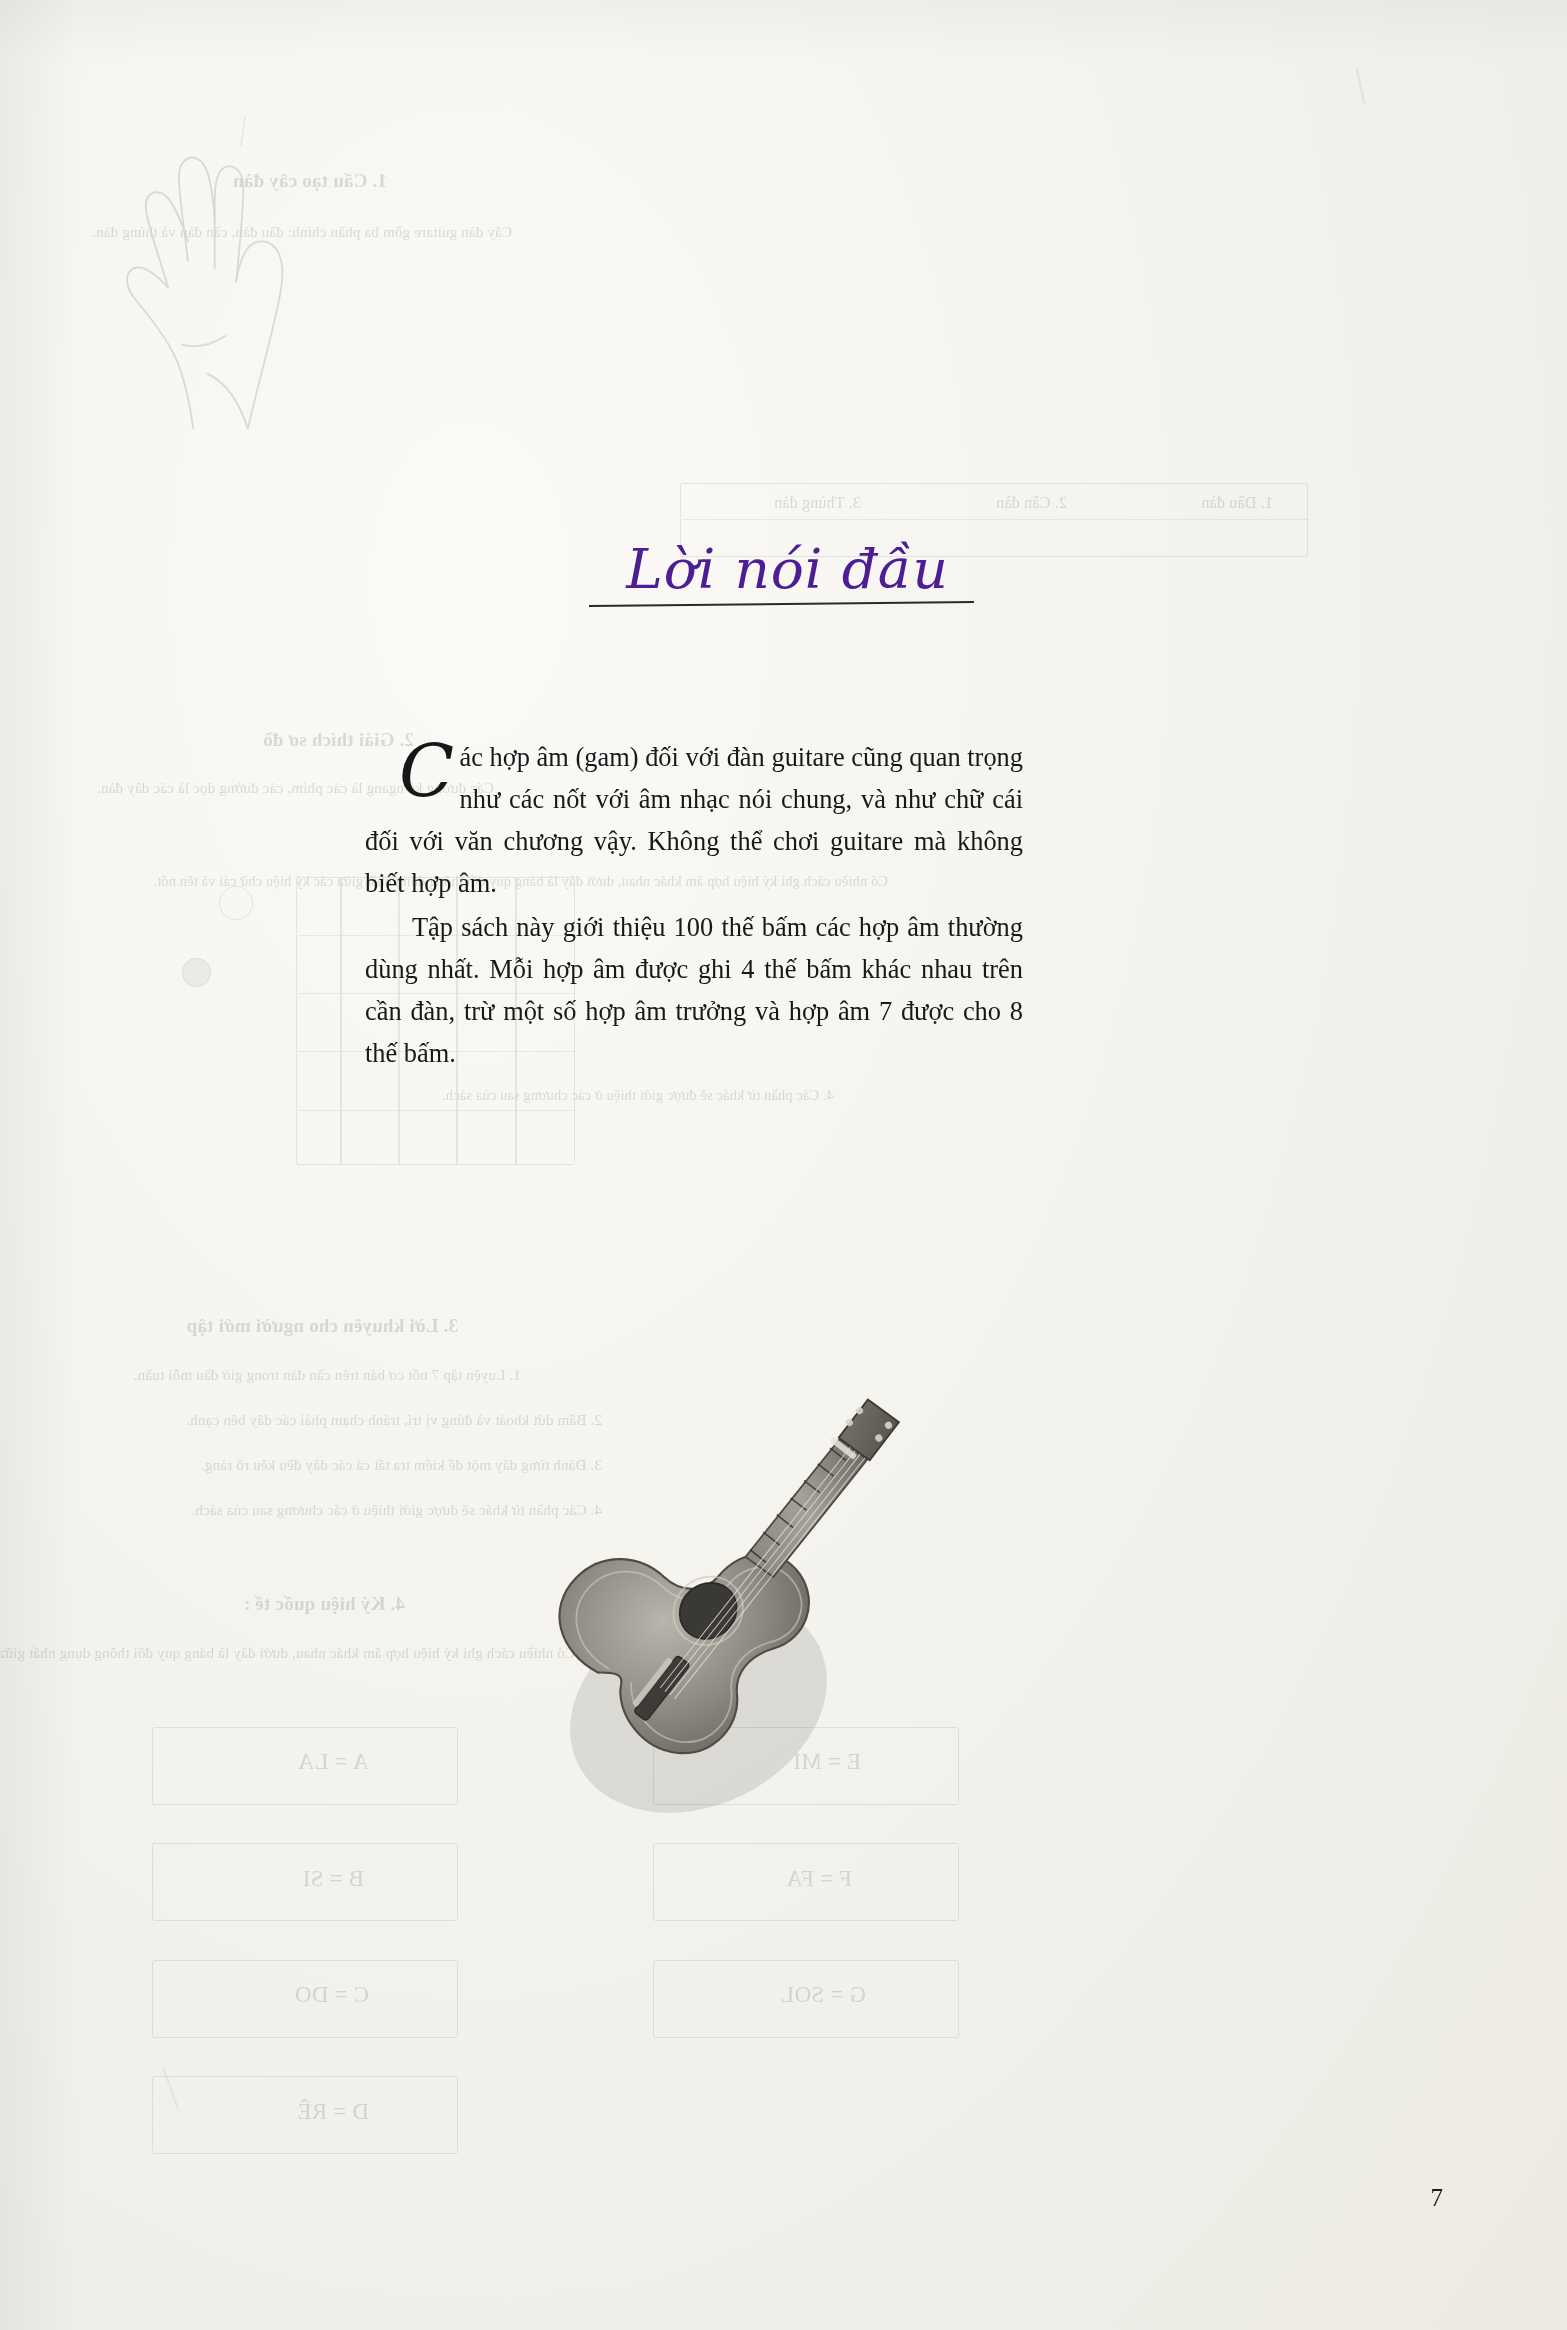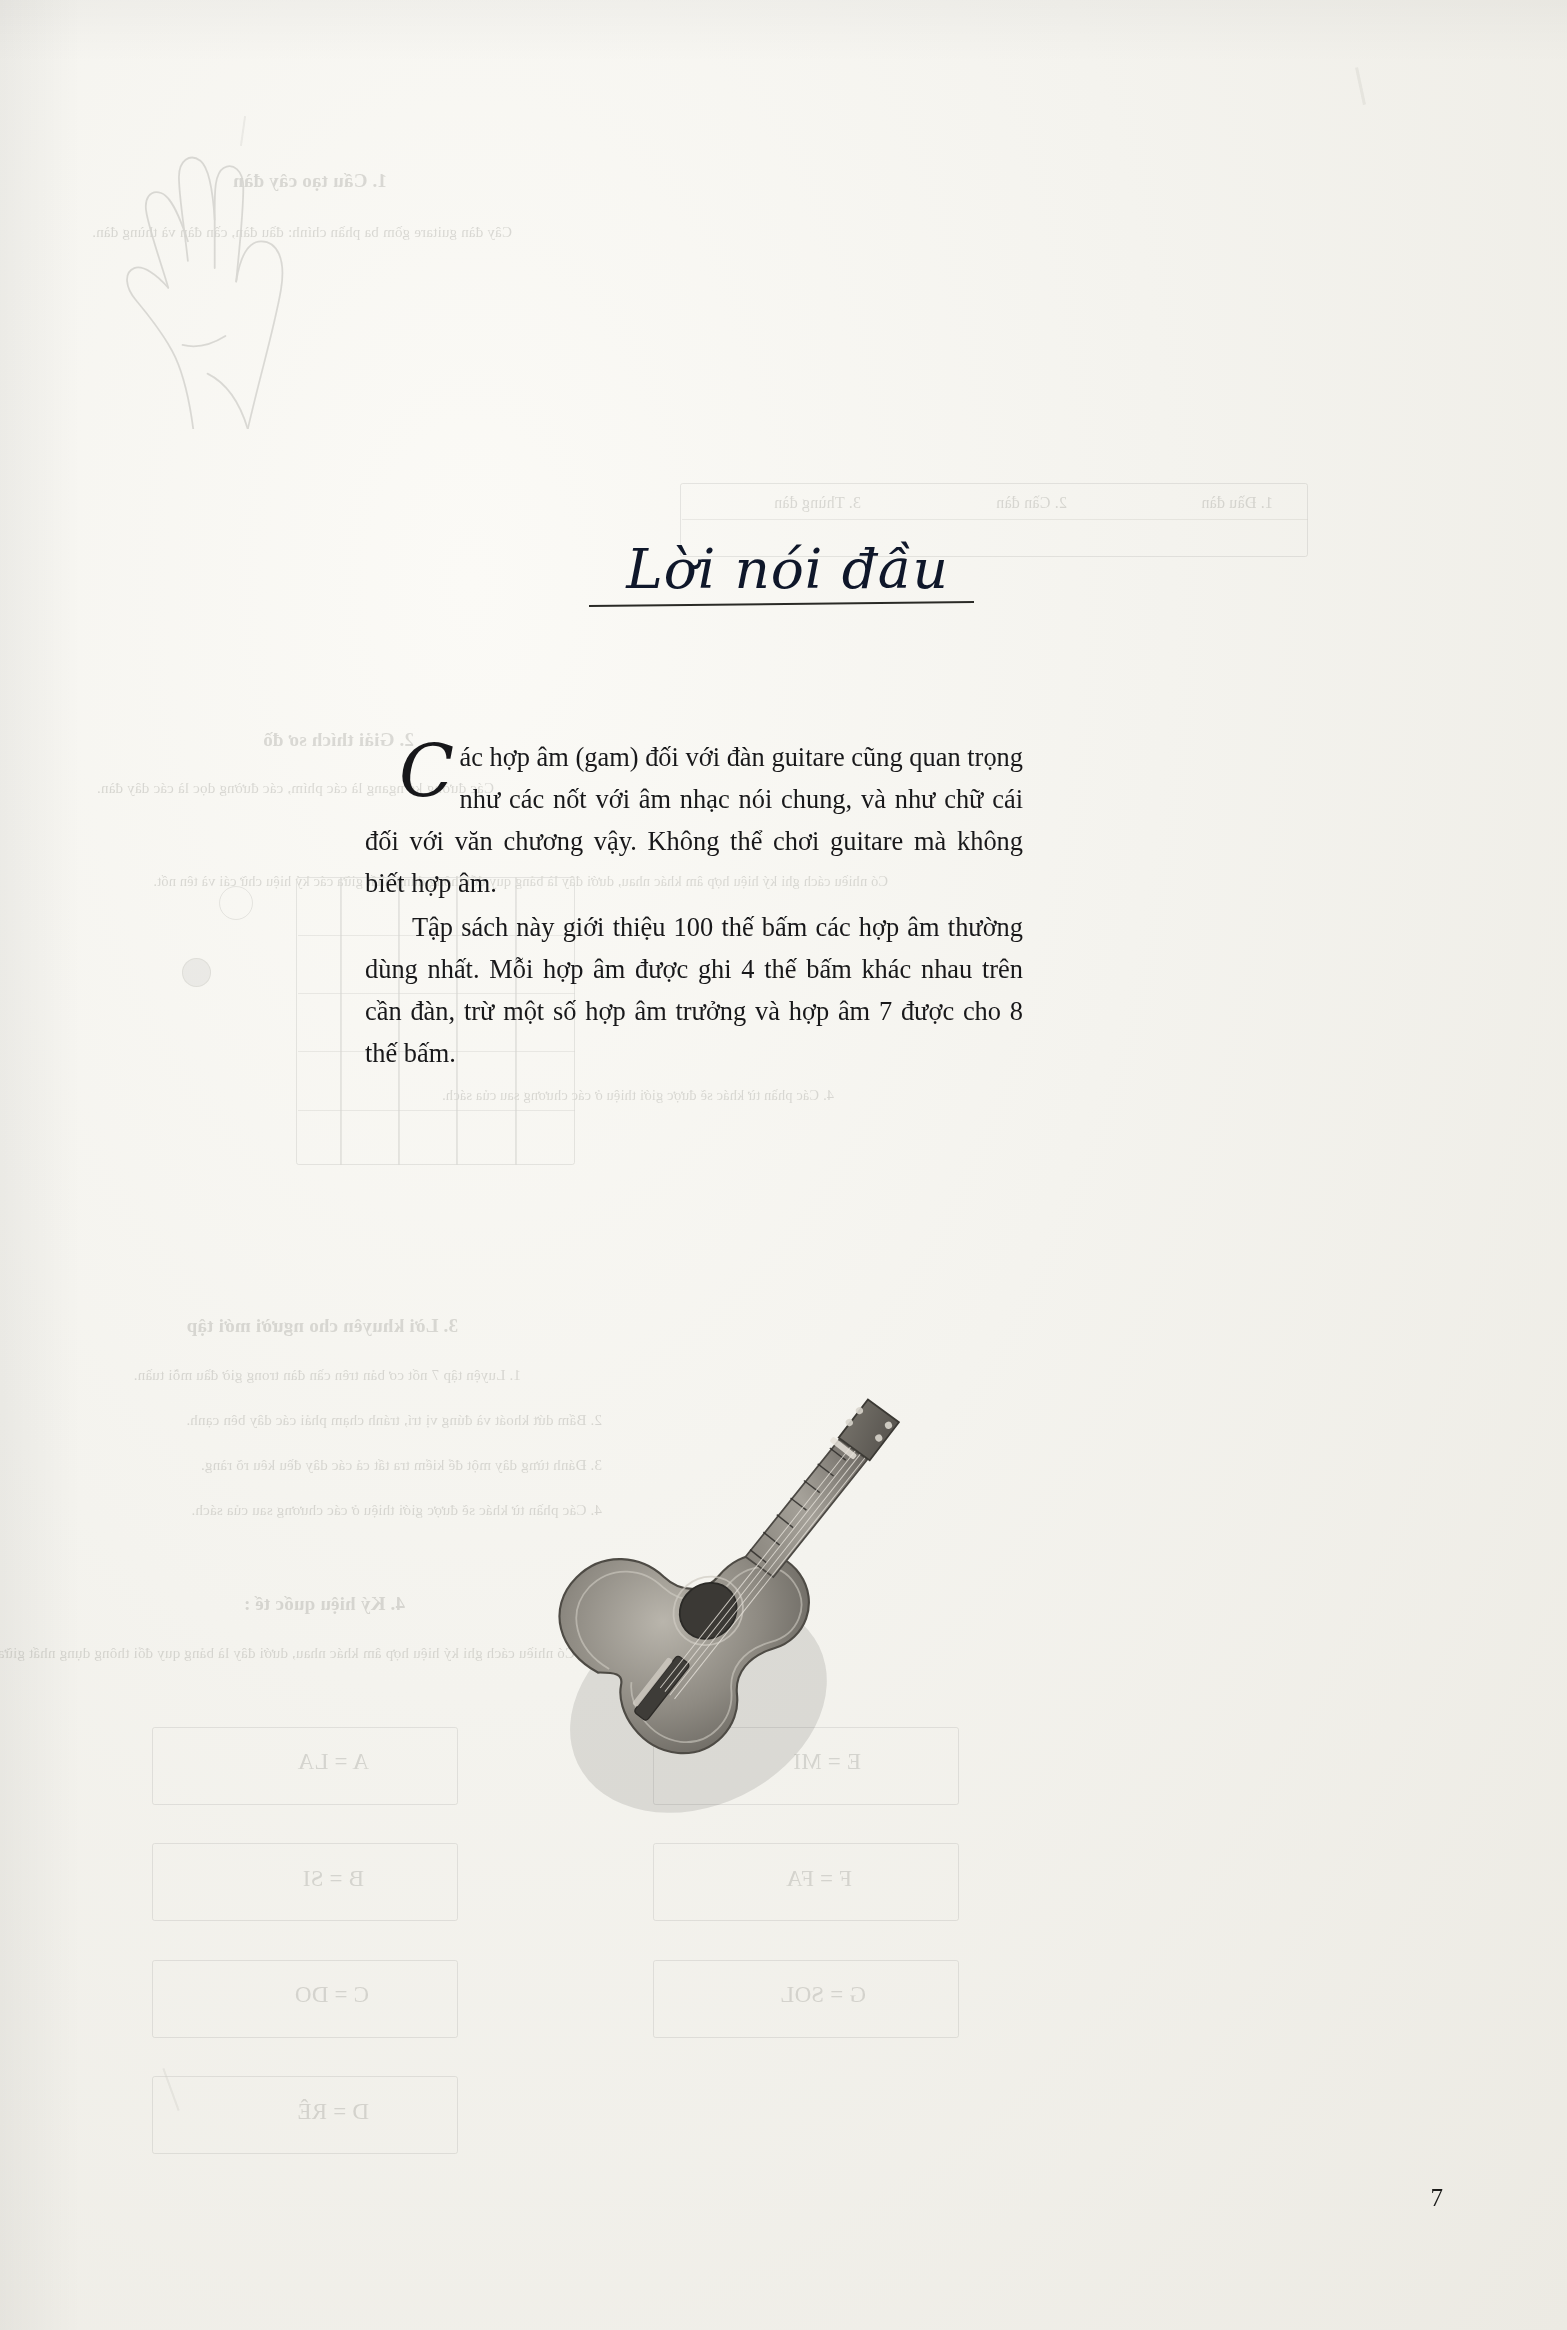--- a/index.html
+++ b/index.html
@@ -80,21 +80,21 @@
 
   #title {
     position: absolute;
     left: 555px;
     top: 537px;
     width: 465px;
     text-align: center;
     font-family: "DejaVu Serif", serif;
     font-style: italic;
     font-size: 55px;
-    color: #0f172a;
+    color: #4c1d95;
     letter-spacing: 0.9px;
   }
   #title .underline {
     position: absolute;
     left: 34px;
     top: 66px;
     width: 385px;
     height: 1.8px;
     background: #2a2a26;
     transform: rotate(-0.6deg);

